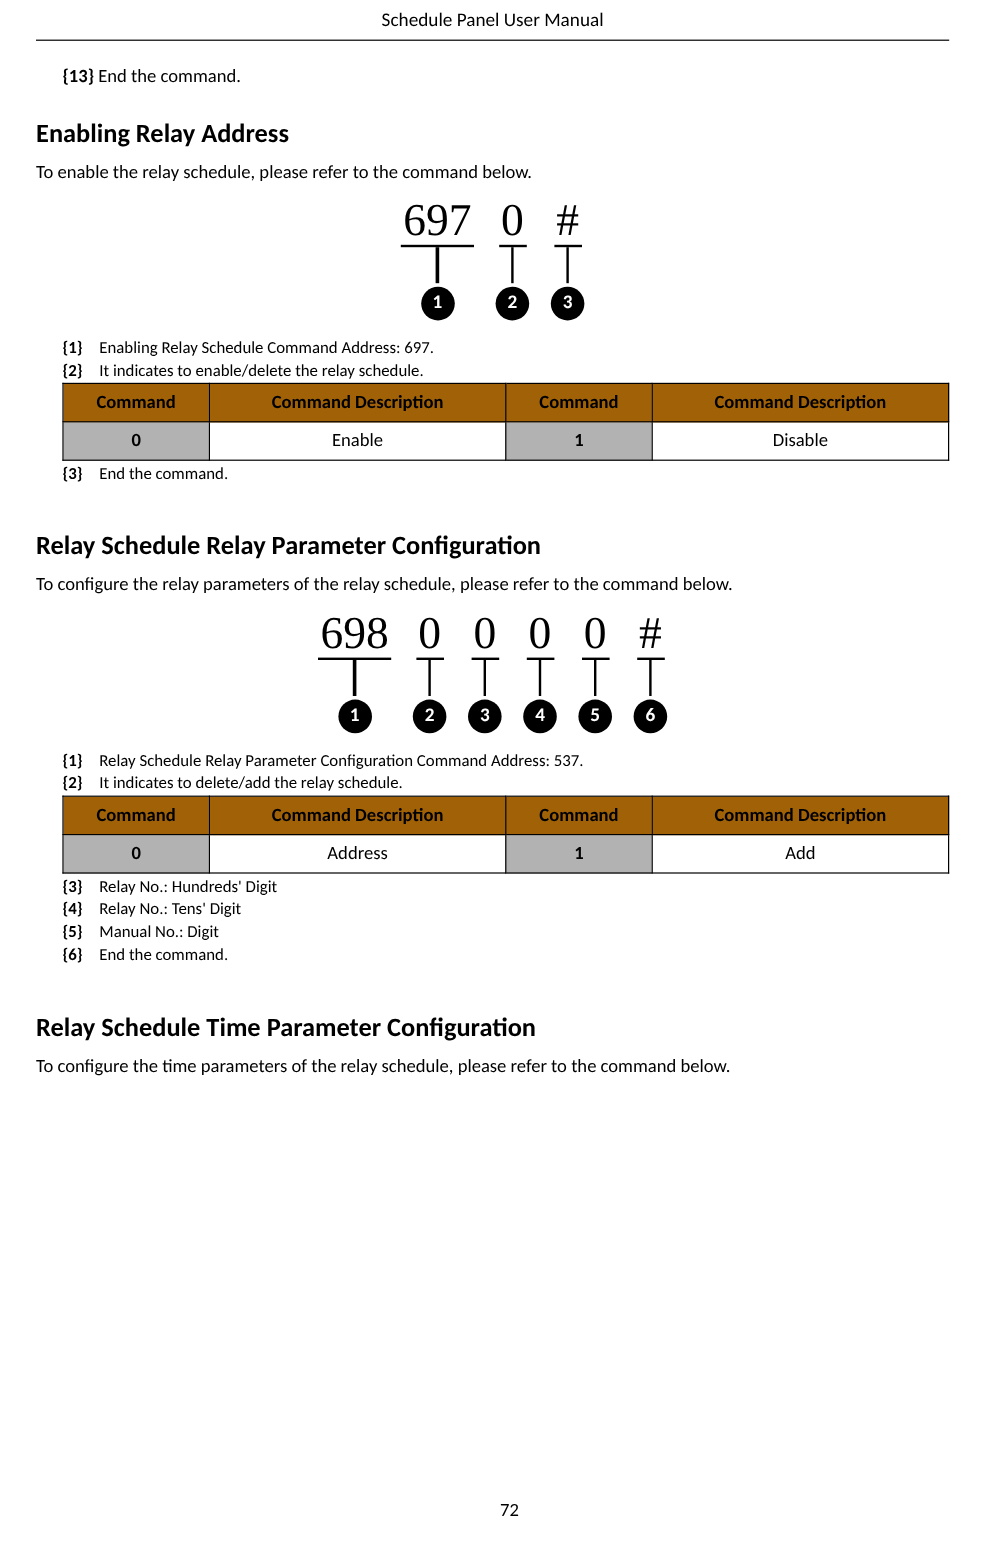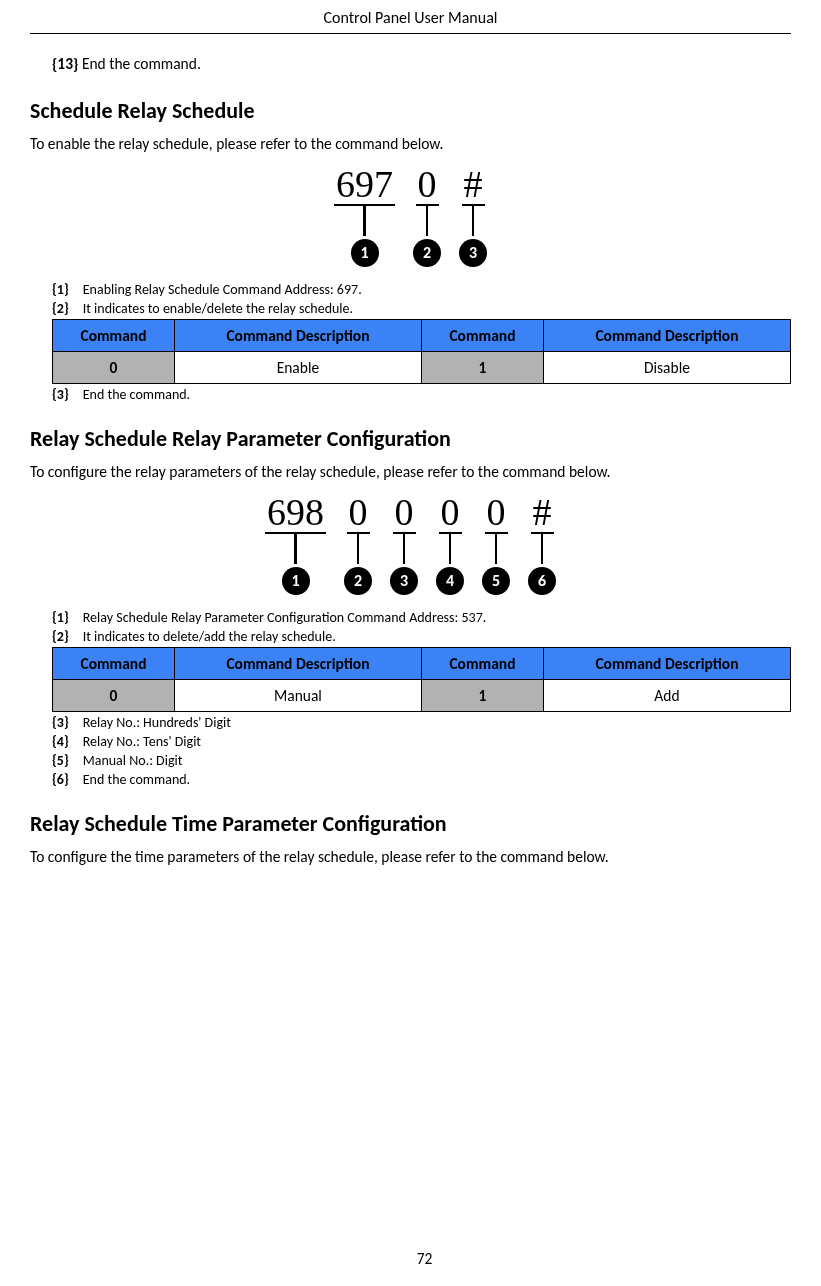--- a/index.html
+++ b/index.html
@@ -90,48 +90,48 @@
       margin-top: 2px;
       margin-bottom: 2px;
       font-size: 15.5px;
     }
     table.cmd-table th, table.cmd-table td {
       border: 1.5px solid #000;
       padding: 6px 4px;
       text-align: center;
     }
     table.cmd-table th {
-      background: #3b82f6;
+      background: #a16207;
       font-weight: bold;
     }
     table.cmd-table td.gray {
       background: #b2b2b2;
       font-weight: bold;
     }
-    .section-gap { margin-top: 22px; }
+    .section-gap { margin-top: 38px; }
     .page-number {
       position: absolute;
       bottom: 18px;
       left: 0; right: 0;
       text-align: center;
       font-size: 15.5px;
       padding-left: 28px;
     }
   </style>
 </head>
 <body>
 
-<div class="header-title">Control Panel User Manual</div>
+<div class="header-title">Schedule Panel User Manual</div>
 
 <div class="note-line">
   <span class="brace">{13}</span>
   <span>End the command.</span>
 </div>
 
-<div class="section-heading">Schedule Relay Schedule</div>
+<div class="section-heading">Enabling Relay Address</div>
 <div class="intro-text">To enable the relay schedule, please refer to the command below.</div>
 
 <div class="command-diagram">
   <div class="diagram-row">
     <span class="diagram-part">
       <span class="val">697</span>
       <span class="stem"></span>
       <span class="circle">1</span>
     </span>
     <span class="diagram-part">
@@ -223,21 +223,21 @@
 <table class="cmd-table">
   <tbody>
       <tr>
     <th>Command</th>
     <th>Command Description</th>
     <th>Command</th>
     <th>Command Description</th>
   </tr>
   <tr>
     <td class="gray">0</td>
-    <td>Manual</td>
+    <td>Address</td>
     <td class="gray">1</td>
     <td>Add</td>
   </tr>
 </tbody>
   </table>
 
 <div class="def-line">
   <span class="brace">{3}</span><span>Relay No.: Hundreds' Digit</span>
 </div>
 <div class="def-line">

